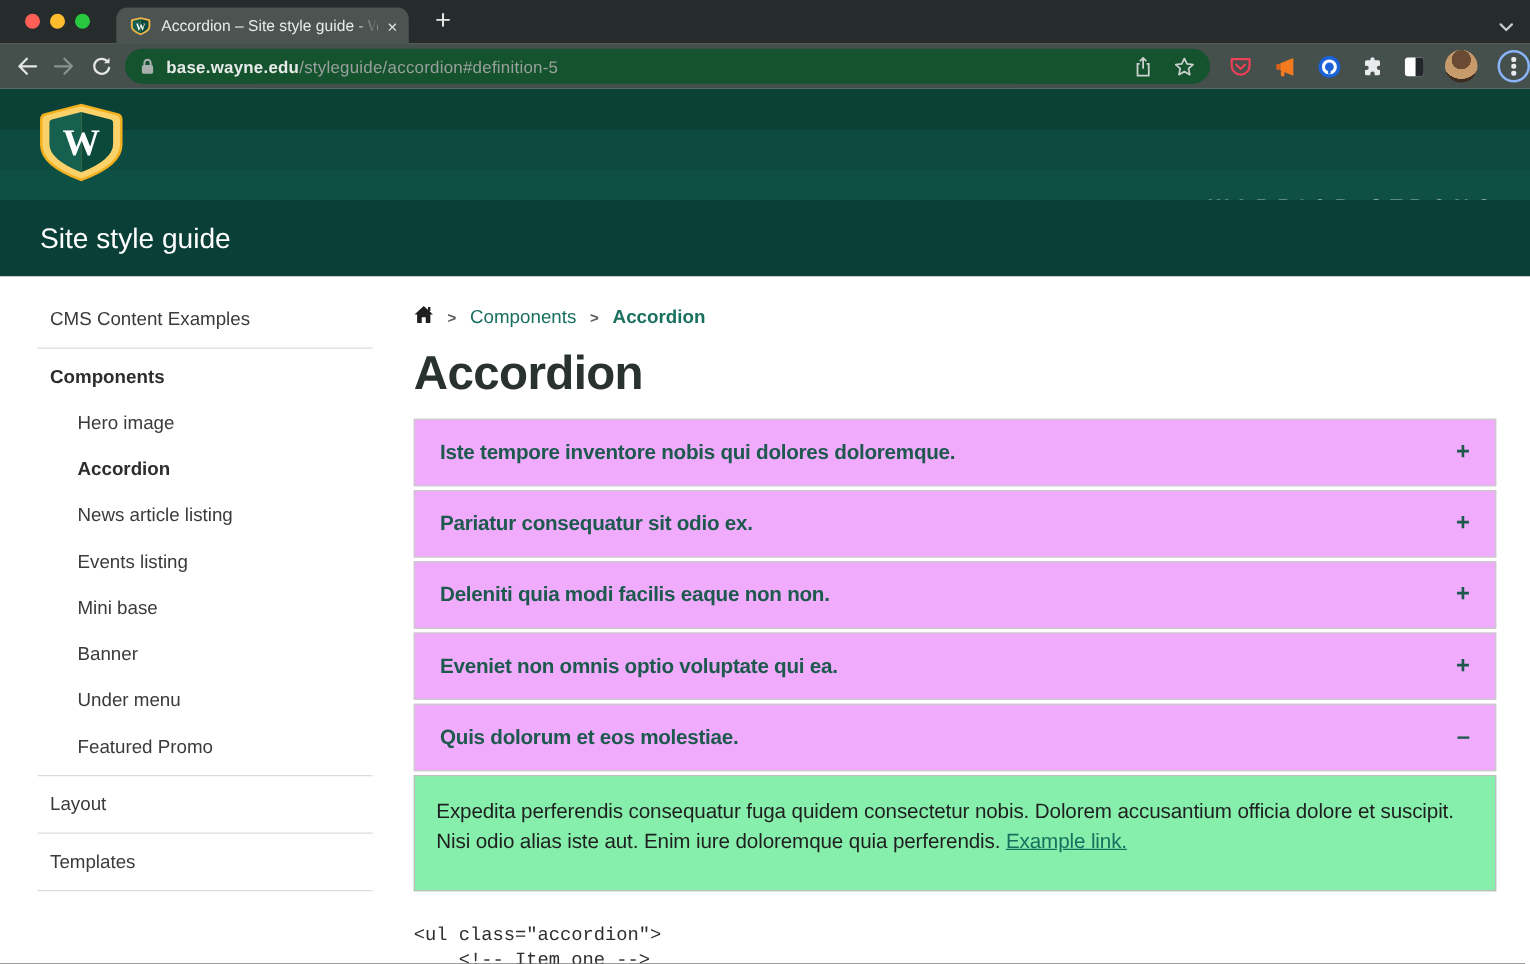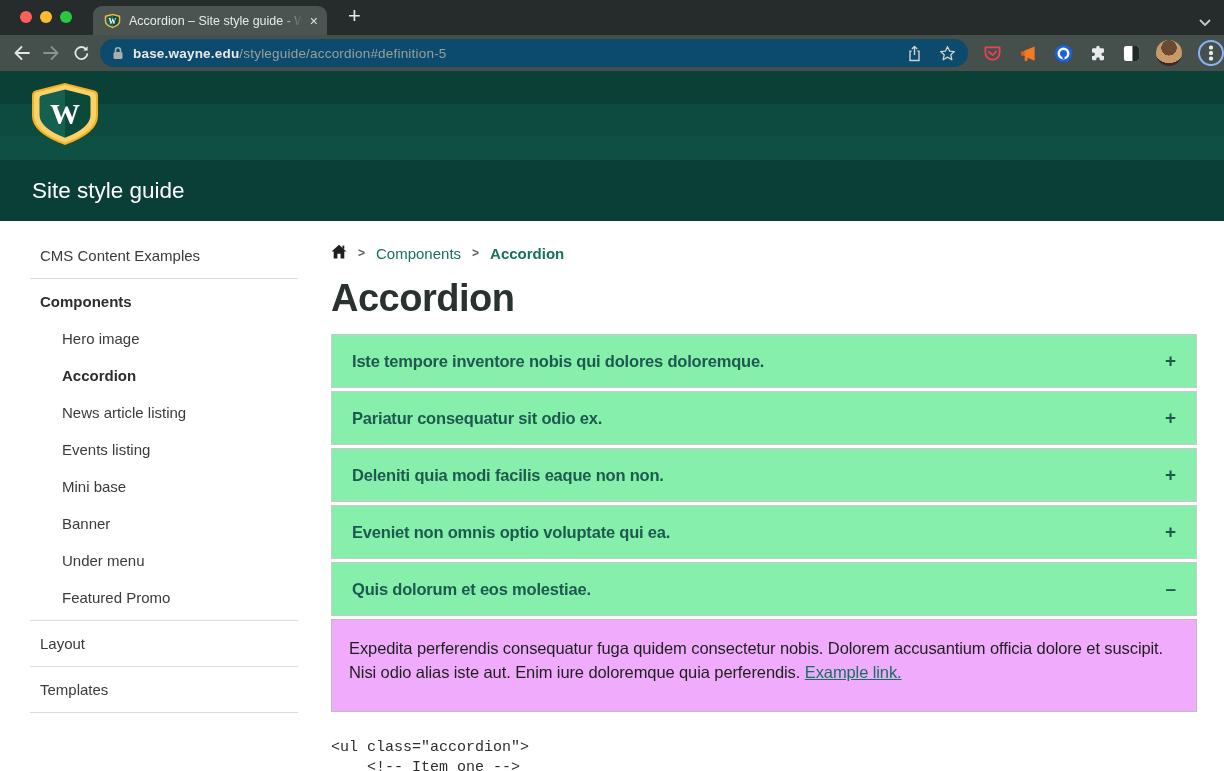--- a/index.html
+++ b/index.html
@@ -19,21 +19,21 @@
   .tab-title{ color:#e8ebea; font-size:12.5px; white-space:nowrap; line-height:16px; display:block; }
   .tab-title-wrap::after{ content:""; position:absolute; right:0; top:0; bottom:0; width:20px;
         background:linear-gradient(90deg, rgba(75,84,81,0), #4b5451); }
   .tab-close{ color:#dde1df; font-size:14px; line-height:14px; cursor:pointer; }
   .newtab{ position:absolute; left:348px; top:3px; color:#e4e7e5; font-size:22px; font-weight:300; cursor:pointer; }
   .strip-chevron{ position:absolute; right:13px; top:13px; cursor:pointer; }
 
   .toolbar{ position:absolute; top:35px; left:0; width:100%; height:36px; background:#454f4c;
             display:flex; align-items:center; }
   .navbtn{ margin-left:13px; display:flex; align-items:center; cursor:pointer; }
-  .omnibox{ margin-left:10px; width:878px; height:28px; background:#0c4a6e; border-radius:14px;
+  .omnibox{ margin-left:10px; width:878px; height:28px; background:#14532d; border-radius:14px;
             display:flex; align-items:center; padding:0 12px; }
   .url{ margin-left:9px; font-size:13.5px; letter-spacing:.2px; white-space:nowrap; }
   .url .domain{ color:#e7eae9; font-weight:700; }
   .url .path{ color:#98a09d; font-weight:400; }
   .omni-spacer{ flex:1; }
   .omni-ic{ margin-left:17px; display:flex; align-items:center; cursor:pointer; }
   .extrow{ display:flex; align-items:center; margin-left:15px; gap:16px; }
   .ext{ display:flex; align-items:center; cursor:pointer; }
   .avatar{ width:26px; height:26px; border-radius:50%;
            background:radial-gradient(circle at 50% 30%, #6b4a33 0 34%, #c79a6b 35% 68%, #3c2c22 69%); }
@@ -73,25 +73,25 @@
   .sidebar li.divided{ border-bottom:1px solid #dcdcdc; padding-bottom:14px; margin-bottom:4px; }
 
   
   .main{ position:absolute; left:331px; top:244px; width:866px; }
   .breadcrumb{ display:flex; align-items:center; gap:11px; font-size:15px; }
   .crumb-sep{ color:#5c5c5c; font-size:12px; font-weight:700; }
   .crumb-link{ color:#19705f; cursor:pointer; }
   .crumb-current{ color:#19705f; font-weight:700; }
   .page-title{ margin-top:15px; font-size:38px; font-weight:700; color:#2a322f; letter-spacing:-.5px; }
   .accordion{ margin-top:14px; }
-  .acc-item{ height:54px; background:#86efac; border:1px solid #c9cac9; margin-bottom:3px;
+  .acc-item{ height:54px; background:#f0abfc; border:1px solid #c9cac9; margin-bottom:3px;
              display:flex; align-items:center; padding:0 20px; cursor:pointer; }
   .acc-title{ font-size:16.5px; font-weight:700; color:#1d594d; letter-spacing:-.2px; }
   .acc-toggle{ margin-left:auto; font-size:19px; font-weight:700; color:#1d594d; }
-  .acc-panel{ border:1px solid #bcbdbc; background:#f0abfc; padding:16px 17px 27px;
+  .acc-panel{ border:1px solid #bcbdbc; background:#86efac; padding:16px 17px 27px;
               font-size:16.5px; line-height:24px; color:#1f1f1f; letter-spacing:-.1px; }
   .acc-panel a{ color:#17705e; text-decoration:underline; cursor:pointer; }
   .code{ margin-top:26px; font-family:"Liberation Mono","DejaVu Sans Mono",monospace;
          font-size:15px; line-height:20px; color:#2e2e2e; white-space:pre; }
 </style>
 </head>
 <body>
 
 <div class="page">
 

